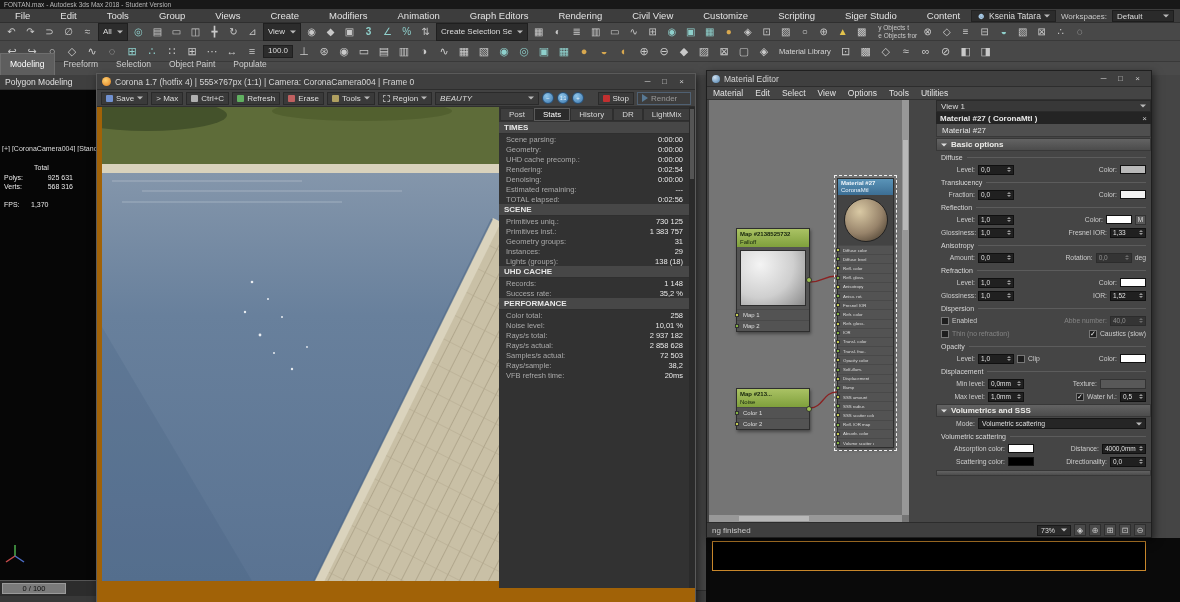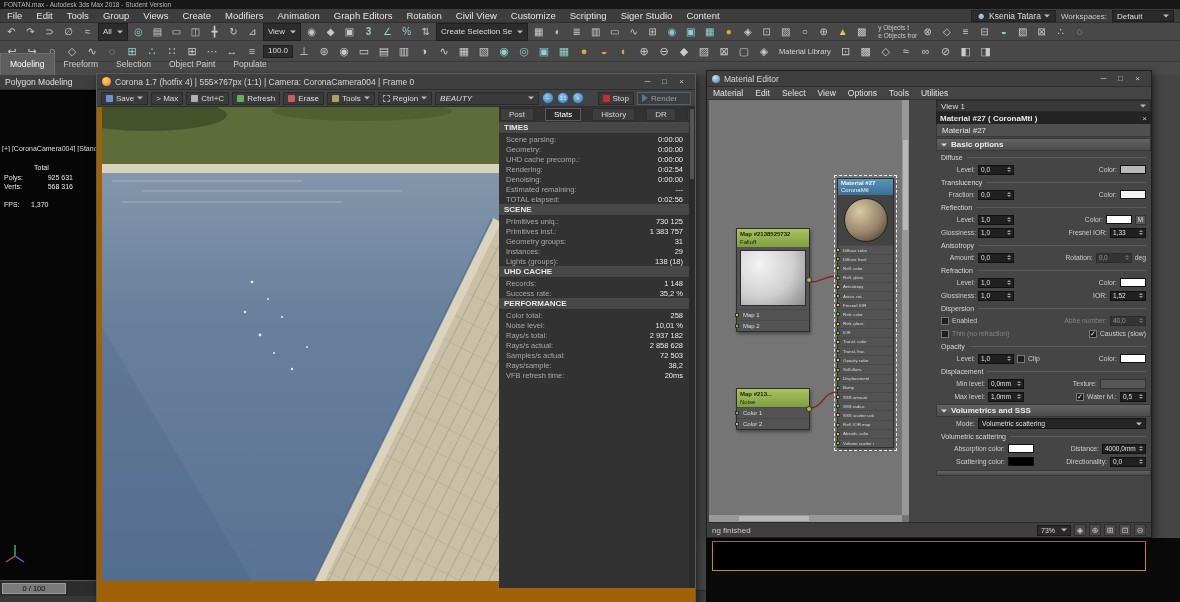--- a/index.html
+++ b/index.html
@@ -3,21 +3,21 @@
 <meta charset="utf-8">
 <style>
 *{margin:0;padding:0;box-sizing:border-box}
 html,body{width:1180px;height:602px;overflow:hidden;background:#454545;font-family:"Liberation Sans",sans-serif}
 #stage{position:relative;width:1180px;height:602px;font-family:"Liberation Sans",sans-serif}
 .abs{position:absolute}
 
 
 #titlebar{left:0;top:0;width:1180px;height:9px;background:#181818;color:#b8b8b8;font-size:6.5px;display:flex;align-items:center;padding-left:4px}
 #menubar{left:0;top:9px;width:1180px;height:14px;background:#3d3d3d;border-bottom:1px solid #2f2f2f;display:flex;align-items:center}
-.mi{padding:0 7px;font-size:9.5px;color:#e2e2e2;line-height:14px;white-space:nowrap}
+.mi{padding:0 15px;font-size:9.5px;color:#e2e2e2;line-height:14px;white-space:nowrap}
 #usercluster{position:absolute;right:6px;top:0;height:14px;display:flex;align-items:center;gap:5px}
 #userbtn{display:flex;align-items:center;gap:3px;background:#2c2c2c;border:1px solid #222;height:12px;padding:0 5px;color:#ddd;font-size:8.5px}
 #usericon{color:#a8cbe8;font-size:9px}
 .wslabel{font-size:8px;color:#c9c9c9}
 .wscombo{height:12px;min-width:62px;background:#2a2a2a;border:1px solid #1d1d1d;color:#ddd;font-size:8px;display:flex;align-items:center;padding:0 4px;gap:6px}
 .carr{width:0;height:0;border:3px solid transparent;border-top-color:#b9b9b9;margin-left:auto;transform:translateY(1.5px);flex:none}
 
 
 .tbrow{left:0;width:1180px;background:#484848;border-bottom:1px solid #393939;display:flex;align-items:center;padding:0 3px;gap:2px}
 #tb1{top:23px;height:18px}
@@ -67,21 +67,21 @@
 .chip{width:7px;height:7px;border-radius:1px;flex:none}
 .vbtn.wide{width:104px}
 .zbtn{width:12px;height:12px;border-radius:50%;background:radial-gradient(circle at 35% 30%,#8ec4e8,#3a76ad);border:1px solid #274e74;color:#eaf4fc;font-size:6px;display:flex;align-items:center;justify-content:center;flex:none}
 .vbtn.dim{opacity:.55}
 .playtri{width:0;height:0;border:4px solid transparent;border-left:6px solid #6aa6d8;border-right:none;flex:none}
 #vfbrender{position:absolute;left:5px;top:33px;width:397px;height:474px;background:#222;overflow:hidden}
 #vfbrender svg{width:100%;height:100%;display:block}
 #vfbstats{position:absolute;left:402px;top:33px;width:190px;height:481px;background:#323232;overflow:hidden}
 #vfbsb{position:absolute;left:592px;top:33px;width:6px;height:481px;background:#2a2a2a}
 #vfbsb .thumb{position:absolute;left:1px;top:2px;width:4px;height:70px;background:#555}
-#vtabs{display:flex;gap:11px;padding:1px 1px}
+#vtabs{display:flex;gap:0;padding:1px 1px}
 .vtab{height:13px;padding:0 8px;font-size:8px;color:#d5d5d5;background:#3e3e3e;border:1px solid #2e2e2e;display:flex;align-items:center}
 .vtab.active{background:#2b2b2b;color:#fff;border-color:#5a5a5a}
 .sec-h{height:12px;background:#474747;border-bottom:1px solid #2f2f2f;color:#e6e6e6;font-size:8px;font-weight:bold;display:flex;align-items:center;padding-left:5px}
 .sec-row{height:10px;display:flex;align-items:center}
 .sec-k{margin-left:7px;font-size:7.5px;color:#a9a9a9}
 .sec-v{margin-left:auto;margin-right:6px;font-size:7.5px;color:#e9e9e9}
 
 
 #mat{left:706px;top:70px;width:446px;height:468px;z-index:5;position:absolute;background:#454545;border:1px solid #1f1f1f;box-shadow:2px 3px 8px rgba(0,0,0,.55)}
 .matic{width:8px;height:8px;border-radius:50%;background:radial-gradient(circle at 35% 30%,#cfe0ef,#4a7fae);flex:none}
@@ -165,21 +165,21 @@
       <span class="mi">Views</span>
 
       <span class="mi">Create</span>
 
       <span class="mi">Modifiers</span>
 
       <span class="mi">Animation</span>
 
       <span class="mi">Graph Editors</span>
 
-      <span class="mi">Rotation</span>
+      <span class="mi">Rendering</span>
 
       <span class="mi">Civil View</span>
 
       <span class="mi">Customize</span>
 
       <span class="mi">Scripting</span>
 
       <span class="mi">Siger Studio</span>
 
       <span class="mi">Content</span>

